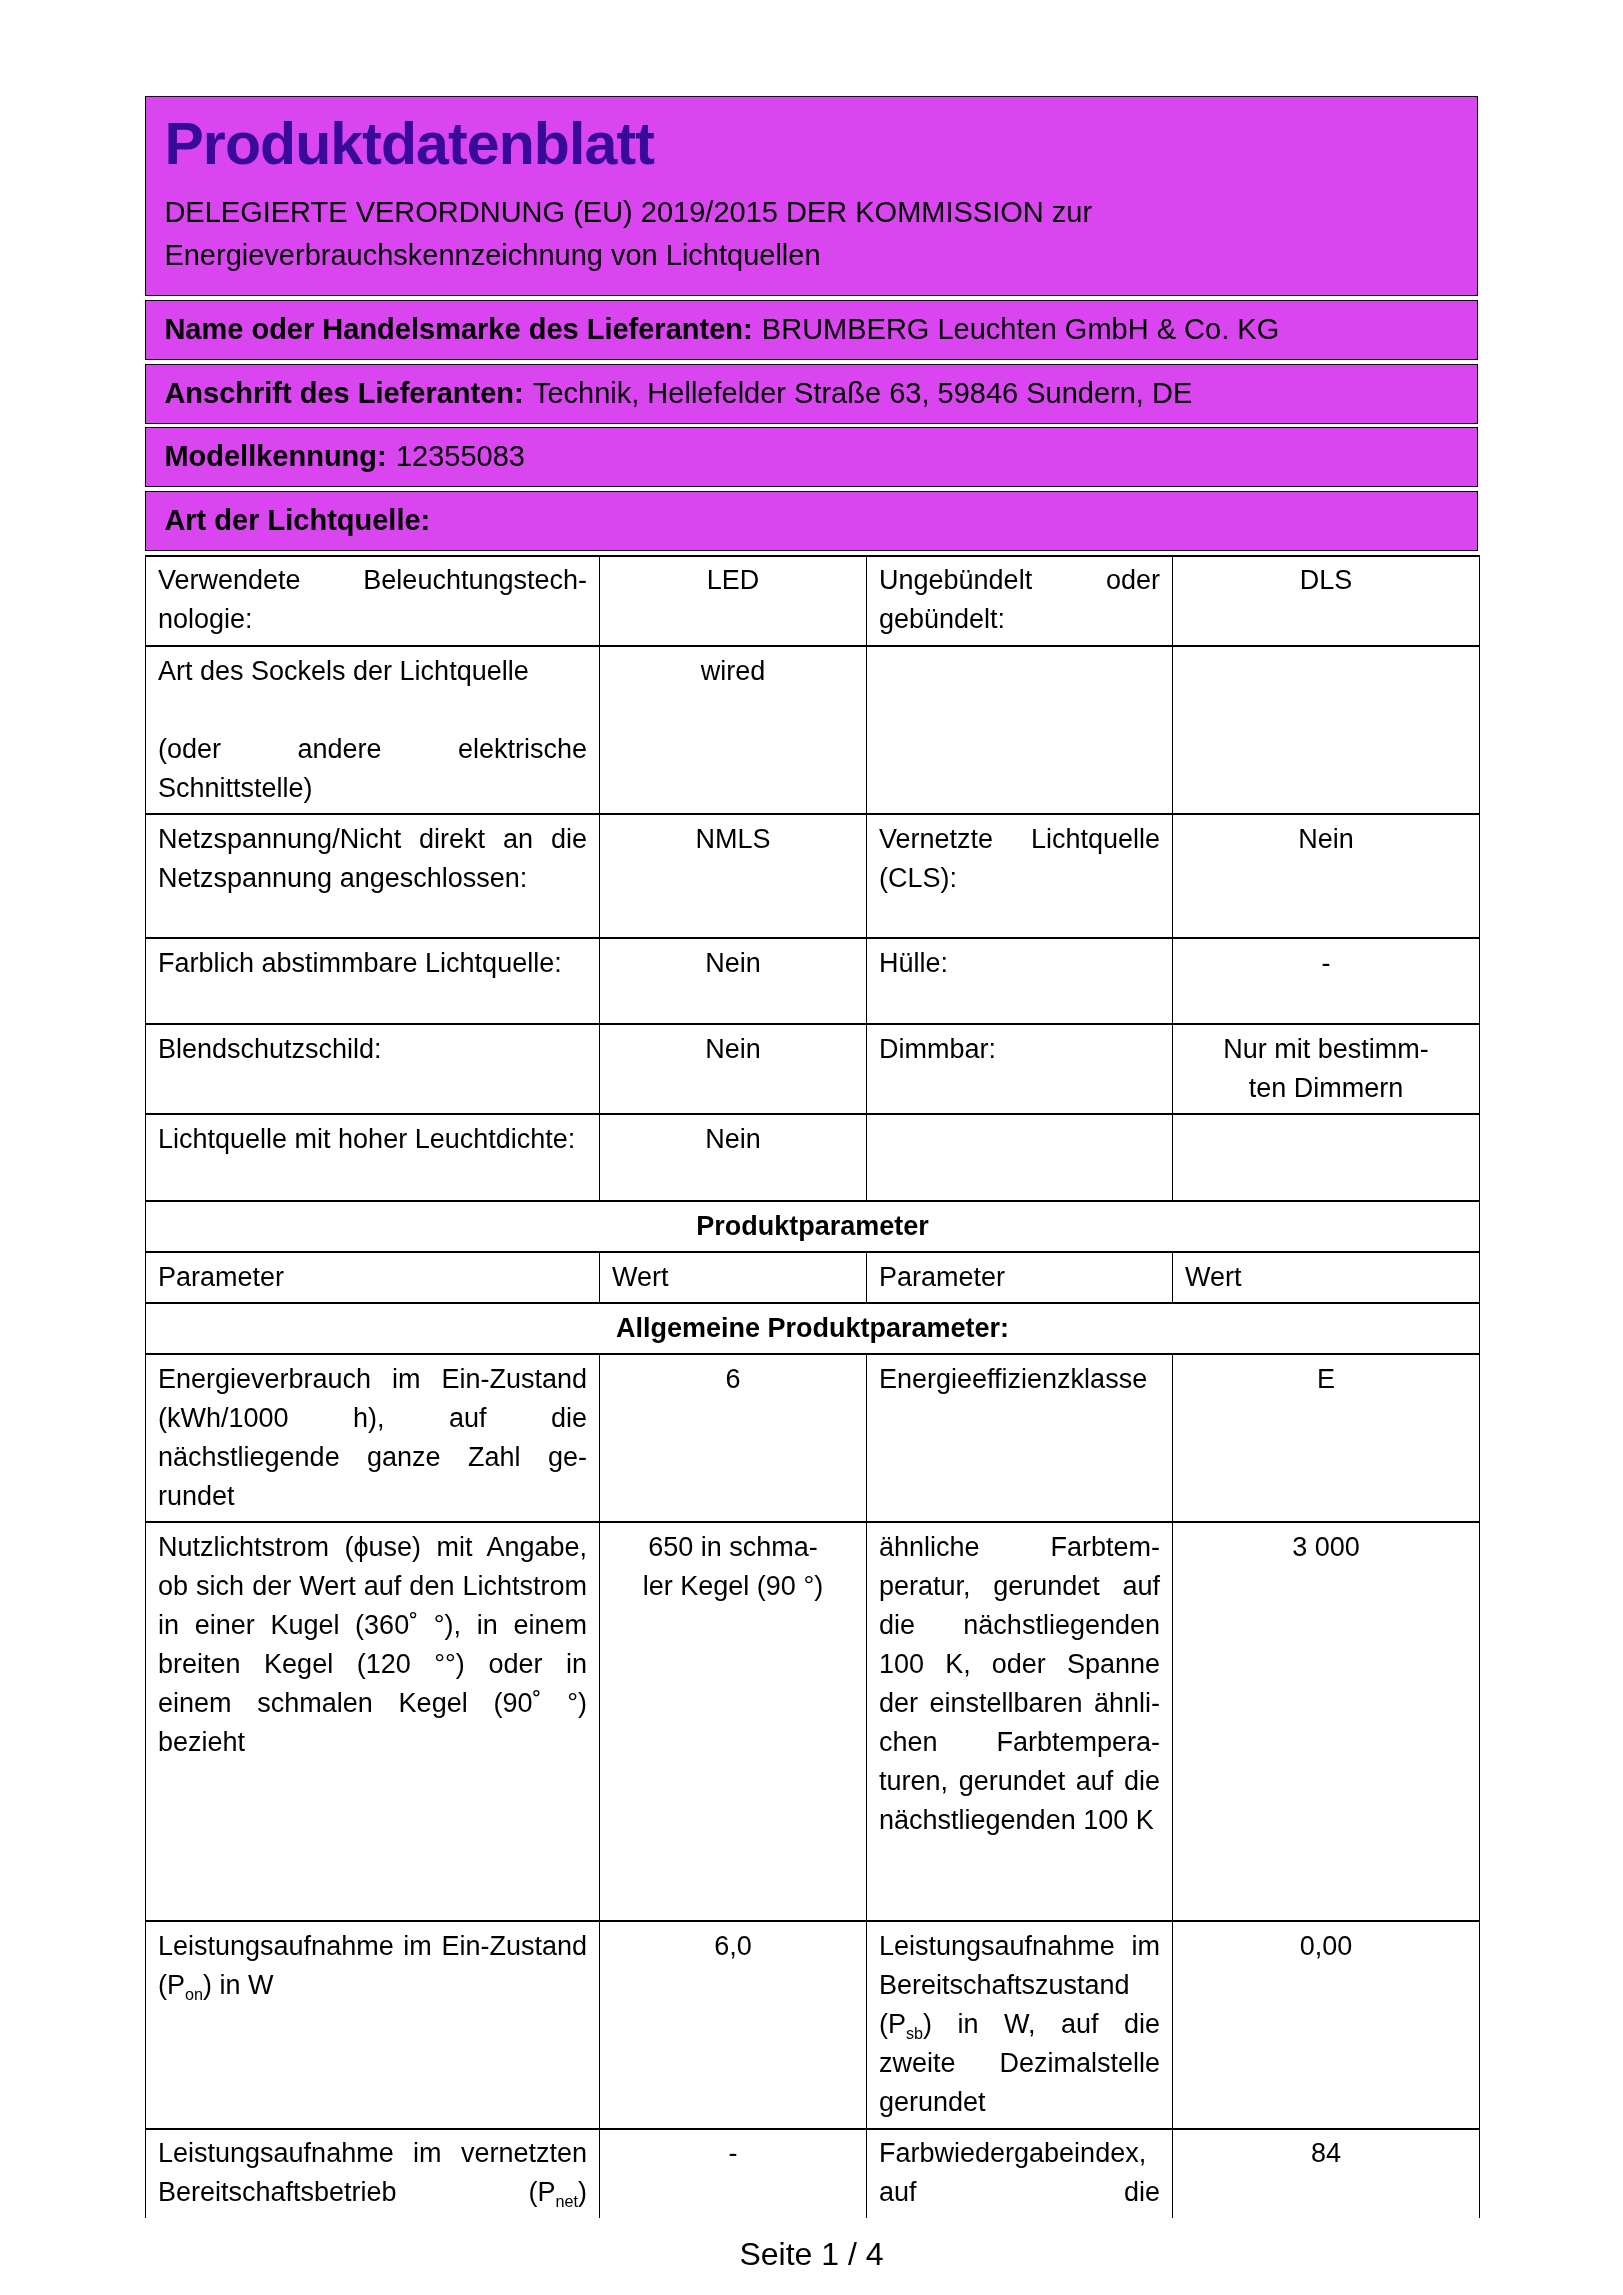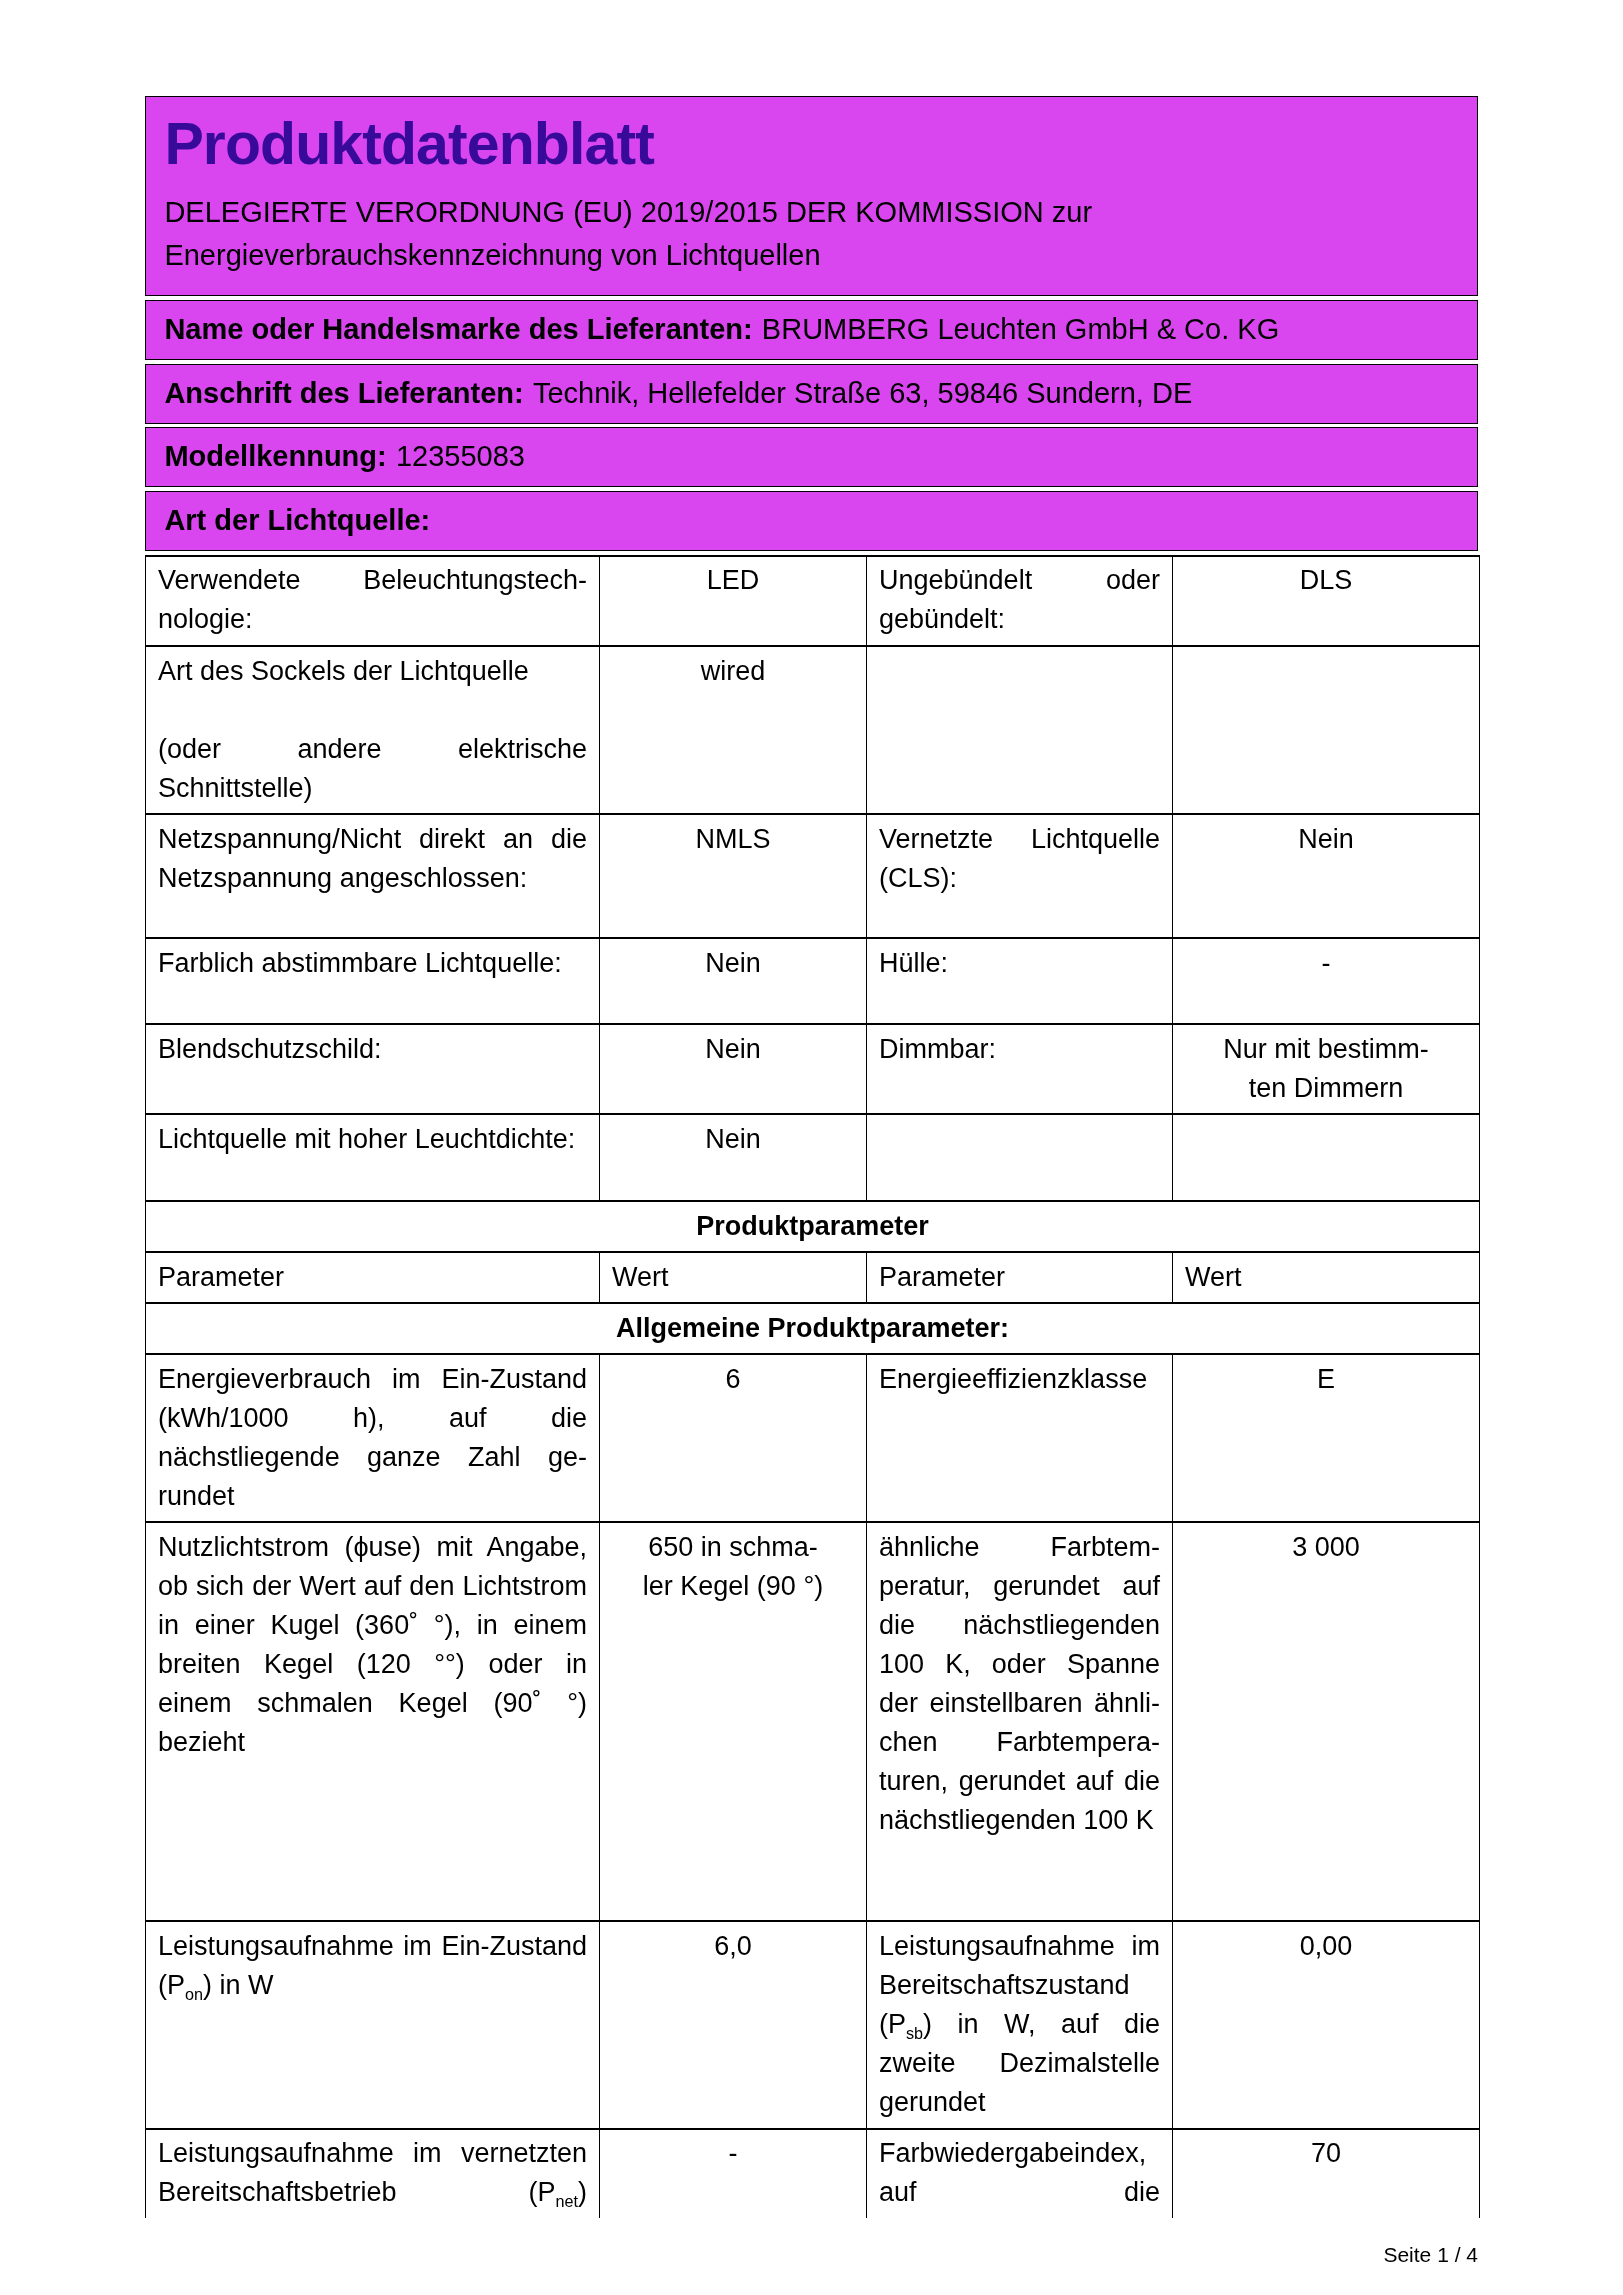--- a/index.html
+++ b/index.html
@@ -80,22 +80,22 @@
     padding:2.8px 12px;
     line-height:37px;
   }
   .para1{margin-bottom:39px;}
   tr.cut td{border-bottom:none;}
   sub{font-size:60%;line-height:0;}
 
   
   .page-footer{
     margin-top:22px;
-    text-align:right;
-    font-size:21px;
+    text-align:center;
+    font-size:32px;
     line-height:29px;
   }
 </style>
 </head>
 <body>
 
 <div class="page">
 
   <div class="box header-box">
     <div class="doc-title">Produktdatenblatt</div>
@@ -205,21 +205,21 @@
       <td class="just"><span>Leistungsaufnahme im Ein-Zu­stand (P</span><sub>on</sub><span>) in W</span></td>
       <td class="val">6,0</td>
       <td class="just"><span>Leistungsaufnahme im Bereitschaftszu­stand (P</span><sub>sb</sub><span>) in W, auf die zweite Dezimal­stelle gerundet</span></td>
       <td class="val">0,00</td>
     </tr>
 
     <tr class="cut" style="height:87px">
       <td class="just jlast"><span>Leistungsaufnahme im vernetz­ten Bereitschaftsbetrieb (P</span><sub>net</sub><span>)</span></td>
       <td class="val">-</td>
       <td class="just jlast">Farbwiedergabein­dex, auf die</td>
-      <td class="val">70</td>
+      <td class="val">84</td>
     </tr>
   </tbody>
     </table>
 
   <div class="page-footer">Seite 1 / 4</div>
 
 </div>
 
 
 </body></html>

